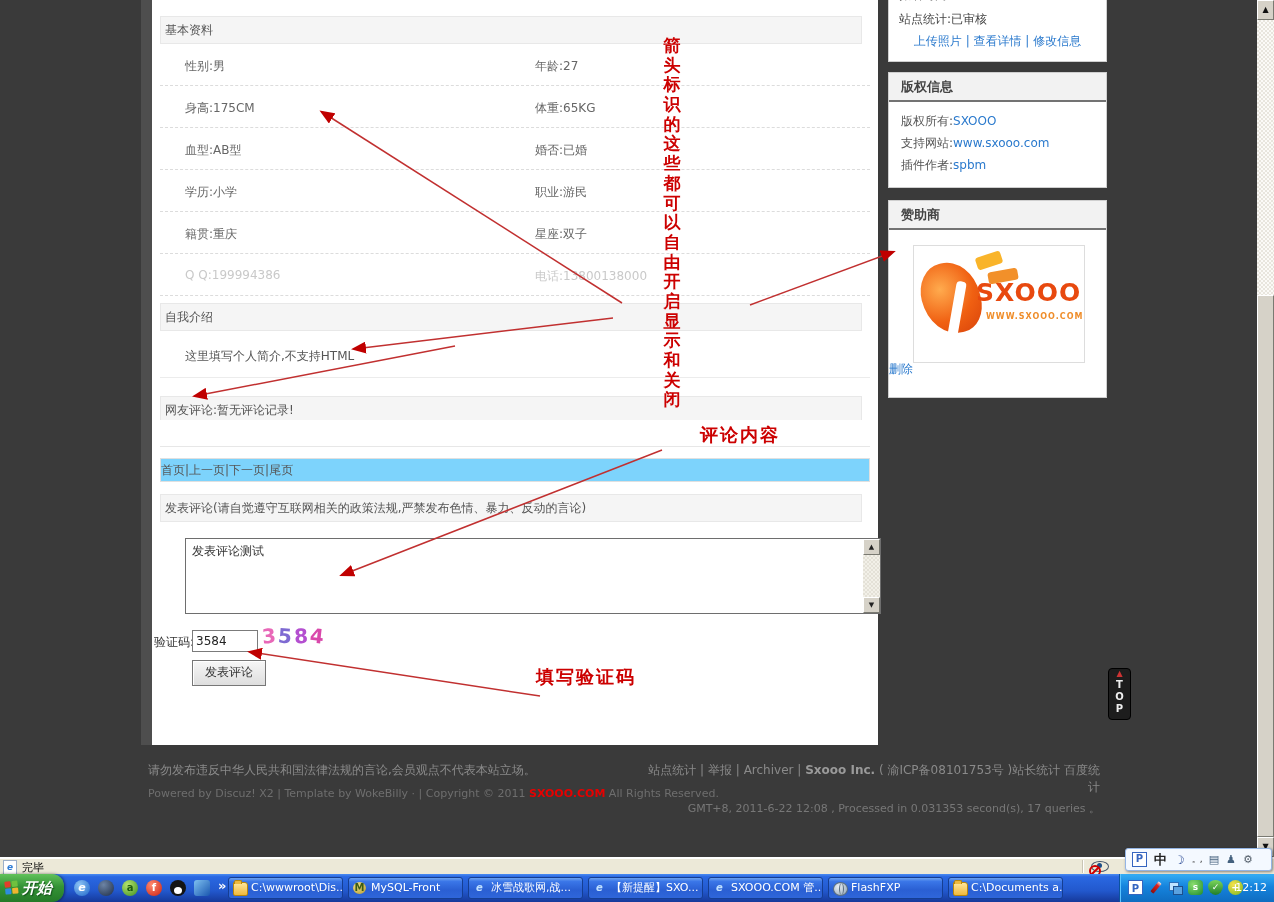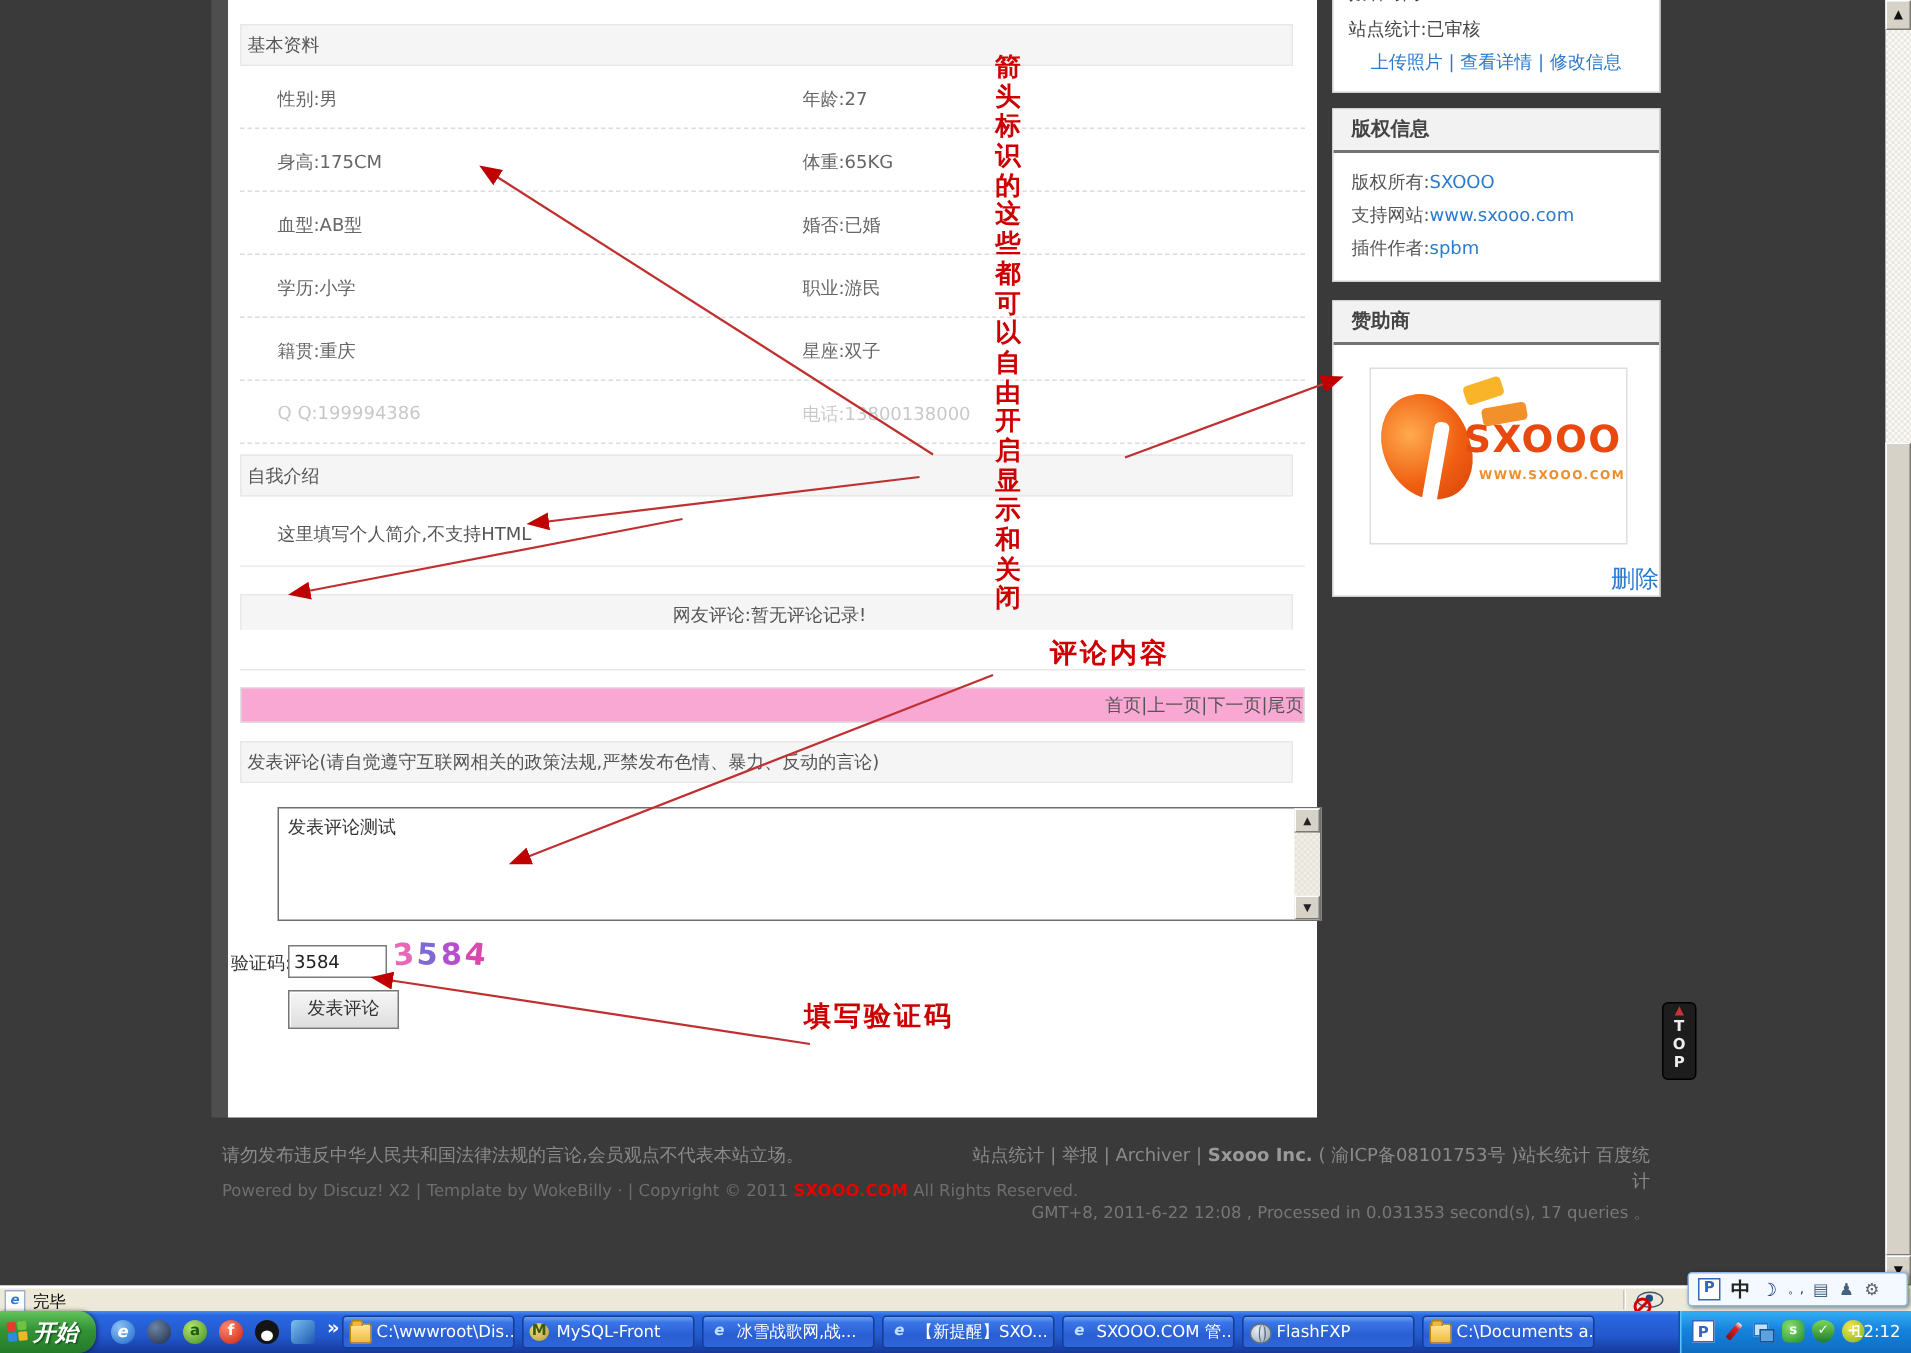--- a/index.html
+++ b/index.html
@@ -14,21 +14,21 @@
     background:#f5f5f5;border:1px solid #e8e8e8;color:#555;font-size:12px;padding-left:4px;}
   .rows{position:absolute;left:8px;top:44px;width:710px;}
   .prow{position:relative;height:41px;border-bottom:1px dashed #dcdcdc;font-size:12px;color:#666;}
   .prow .cl{position:absolute;left:25px;top:14px;}
   .prow .cr{position:absolute;left:375px;top:14px;}
   .prow.gray{color:#c9c9c9;}
   .intro-text{position:absolute;left:33px;top:348px;font-size:12px;color:#555;}
   .intro-sep{position:absolute;left:8px;top:377px;width:710px;border-bottom:1px solid #ececec;}
   .empty-row{position:absolute;left:8px;top:420px;width:710px;height:26px;border-bottom:1px solid #e7e7e7;background:#fff;}
   .pagebar{position:absolute;left:8px;top:458px;width:708px;height:22px;line-height:22px;
-    border:1px solid #e0e0e0;text-align:right;font-size:12px;color:#555;background:#f9a8d4;}
+    border:1px solid #e0e0e0;text-align:left;font-size:12px;color:#555;background:#7dd3fc;}
 
   .fake-textarea{position:absolute;left:33px;top:538px;width:650px;height:74px;background:#fff;
     border:1px solid #6e6e6e;font-size:12px;color:#333;padding-left:44px;}
   .fake-textarea .txt{position:absolute;left:6px;top:4px;}
   .ta-sb{position:absolute;right:0;top:0;bottom:0;width:17px;
     background:#f2f0e8;background-image:linear-gradient(45deg,#e4e1d7 25%,transparent 25%,transparent 75%,#e4e1d7 75%),linear-gradient(45deg,#e4e1d7 25%,transparent 25%,transparent 75%,#e4e1d7 75%);background-size:4px 4px;background-position:0 0,2px 2px;}
   .sb-btn{position:absolute;left:0;width:17px;height:16px;background:#d6d2c8;
     border:1px solid;border-color:#fff #7a7a72 #7a7a72 #fff;box-sizing:border-box;
     font-size:7px;line-height:14px;text-align:center;color:#222;}
   .sb-btn.up{top:0;} .sb-btn.down{bottom:0;}
@@ -59,21 +59,21 @@
   .box3{top:200px;height:198px;}
   .logo-frame{position:absolute;left:24px;top:44px;width:170px;height:116px;border:1px solid #ddd;background:#fff;overflow:hidden;}
   .logo-blob{position:absolute;left:8px;top:16px;width:58px;height:72px;
     background:radial-gradient(circle at 35% 35%,#ffab4e,#f06012 55%,#d8420a);
     border-radius:52% 62% 48% 66%;transform:rotate(-14deg);}
   .logo-slash{position:absolute;left:26px;top:20px;width:10px;height:62px;background:#fff;transform:rotate(24deg);border-radius:4px;}
   .logo-flame1{position:absolute;left:62px;top:8px;width:26px;height:13px;background:#f9b42a;transform:rotate(-18deg);border-radius:3px;}
   .logo-flame2{position:absolute;left:74px;top:24px;width:30px;height:12px;background:#f2902a;transform:rotate(-10deg);border-radius:3px;}
   .logo-word{position:absolute;left:62px;top:32px;font-size:25px;font-weight:900;color:#e8490f;letter-spacing:1px;}
   .logo-sub{position:absolute;left:72px;top:66px;font-size:8px;font-weight:bold;color:#ef8d2a;letter-spacing:1px;}
-  .del-link{position:absolute;left:0;top:175px;width:100%;text-align:right;font-size:16px;}
+  .del-link{position:absolute;left:0;top:160px;width:100%;text-align:left;font-size:12px;}
 
   
   .f-l1{position:absolute;left:148px;top:762px;font-size:12px;color:#8a8a8a;}
   .f-l2{position:absolute;left:148px;top:787px;font-size:11px;color:#6e6e6e;}
   .f-brand{color:#e60000;font-weight:bold;}
   .f-r1{position:absolute;left:645px;top:762px;width:455px;text-align:right;font-size:12px;color:#8a8a8a;}
   .f-r1 b{color:#9a9a9a;}
   .f-r2{position:absolute;left:645px;top:801px;width:455px;text-align:right;font-size:11px;color:#777;}
 
   
@@ -203,21 +203,21 @@
         <div class="prow gray">
             <span class="cl">Q Q:199994386</span>
             <span class="cr">电话:13800138000</span>
           </div>
       </div>
 
       <div class="secbar" style="top:303px;"><span>自我介绍</span></div>
       <div class="intro-text">这里填写个人简介,不支持HTML</div>
       <div class="intro-sep"></div>
 
-      <div class="secbar" style="top:396px;text-align:center;"><span>网友评论:暂无评论记录!</span></div>
+      <div class="secbar" style="top:396px;"><span>网友评论:暂无评论记录!</span></div>
       <div class="empty-row"></div>
       <div class="pagebar">首页|上一页|下一页|尾页</div>
 
       <div class="secbar" style="top:494px;"><span>发表评论(请自觉遵守互联网相关的政策法规,严禁发布色情、暴力、反动的言论)</span></div>
 
       <div class="fake-textarea">
         <span class="txt">发表评论测试</span>
         <div class="ta-sb">
           <div class="sb-btn up">▲</div>
           <div class="sb-btn down">▼</div>

